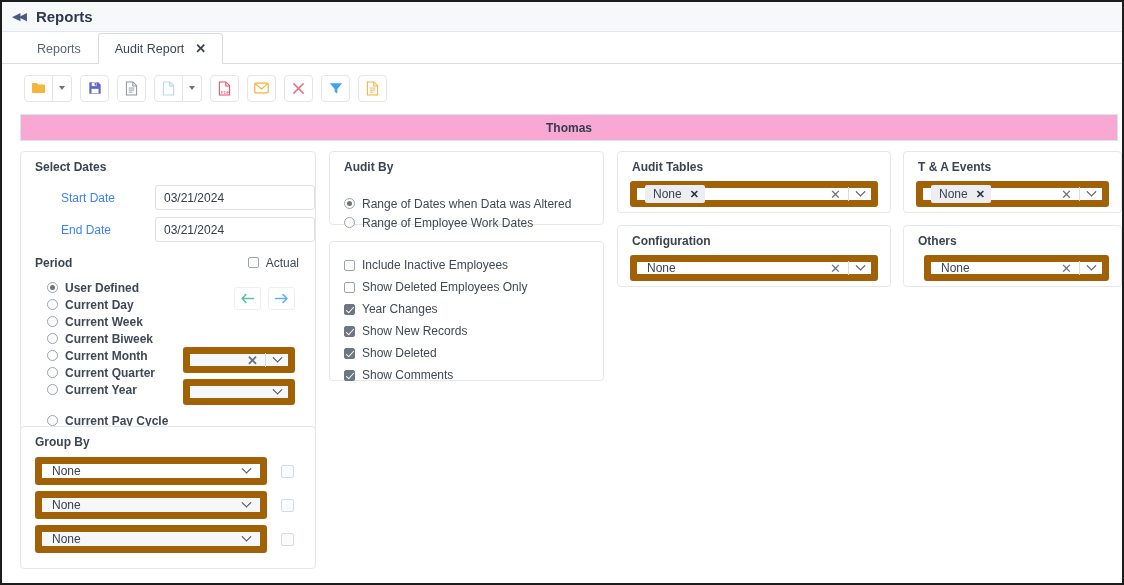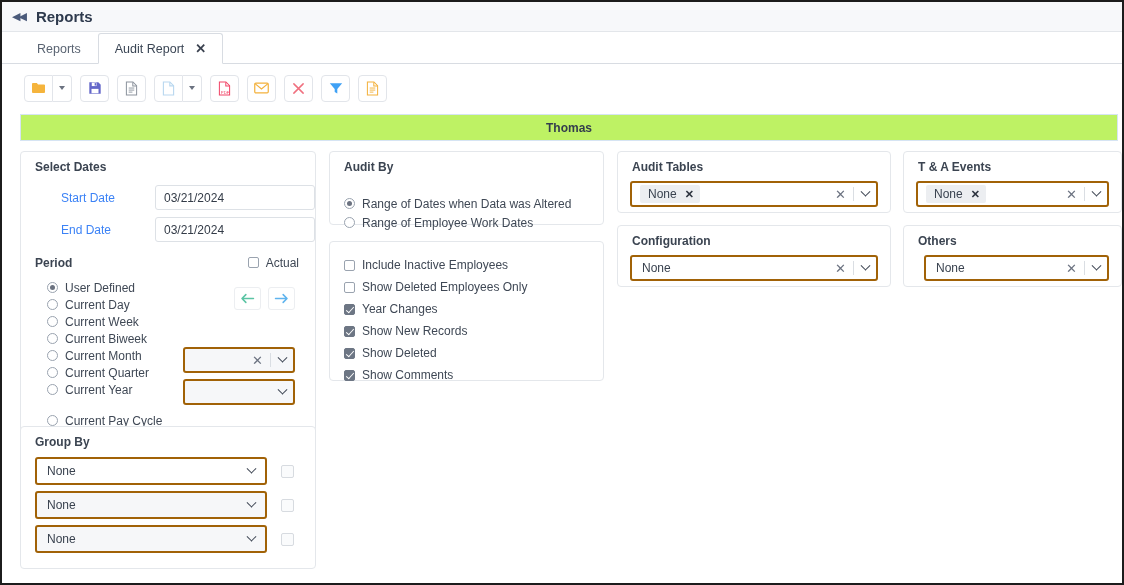--- a/index.html
+++ b/index.html
@@ -106,21 +106,21 @@
     width: 0; height: 0;
     border-left: 3.5px solid transparent;
     border-right: 3.5px solid transparent;
     border-top: 4px solid #6b7280;
   }
 
   
   .banner {
     margin: 2px 4px 0 18px;
     height: 27px;
-    background: #bef264;
+    background: #f9a8d4;
     border: 1px solid #d6e4f3;
     display: flex; align-items: center; justify-content: center;
     font-size: 12px; font-weight: bold;
     color: #333d4d;
   }
 
   
   .panel {
     position: absolute;
     border: 1px solid #e4e7eb;
@@ -203,21 +203,21 @@
     width: 27px; height: 23px;
     border: 1px solid #eceef1;
     border-radius: 3px;
     background: #ffffff;
     display: flex; align-items: center; justify-content: center;
     cursor: pointer;
   }
 
   
   .select {
-    border: 2px solid #a16207;
+    border: 7px solid #a16207;
     border-radius: 3px;
     height: 26px;
     background: #f6f7f9;
     display: flex; align-items: center;
     position: relative;
     cursor: pointer;
   }
   .select.white { background: #ffffff; }
   .select .sel-value {
     font-size: 12px;
@@ -391,21 +391,21 @@
     </div>
 
     <div class="row" style="margin-top:12px; padding:0 16px 0 14px; justify-content:space-between;">
       <span style="font-size:12px; font-weight:bold; color:#3b4451;">Period</span>
       <span class="check-row">
         <span class="checkbox"></span>
         <span class="check-label">Actual</span>
       </span>
     </div>
 
-    <div style="position:relative; margin-top:8px;">
+    <div style="position:relative; margin-top:8px;font-weight:bold;">
       <div style="padding-left:26px;">
         <div class="radio-row">
           <span class="radio checked"></span>
           <span class="radio-label">User Defined</span>
         </div>
         <div class="radio-row">
           <span class="radio"></span>
           <span class="radio-label">Current Day</span>
         </div>
         <div class="radio-row">

